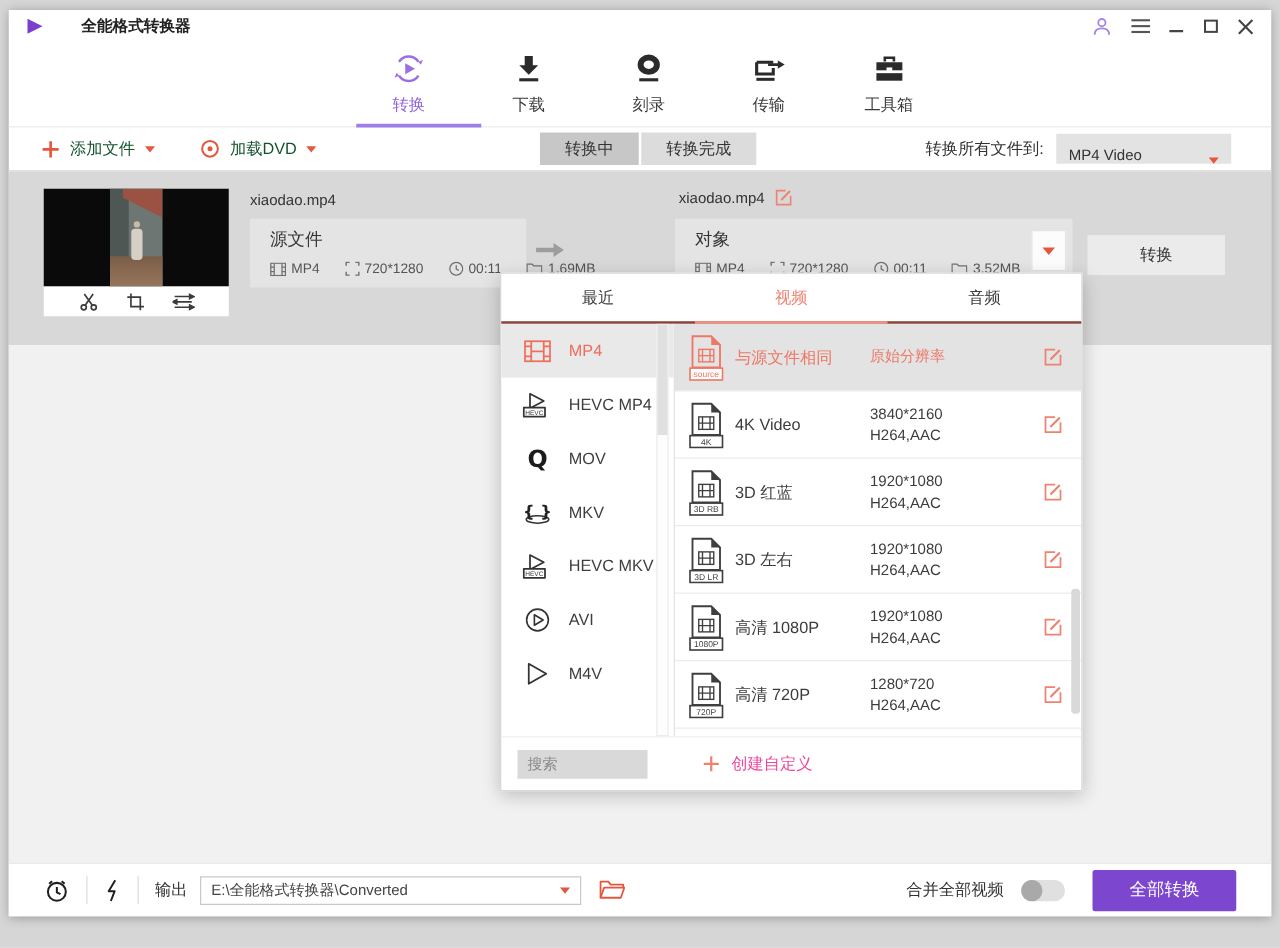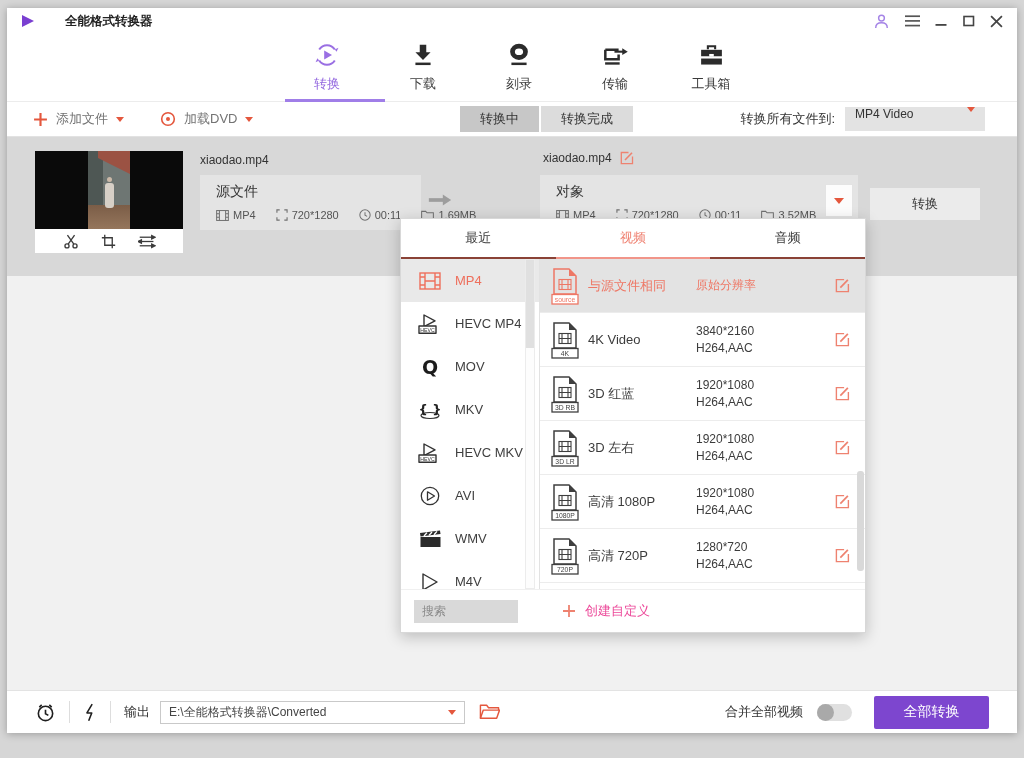--- a/index.html
+++ b/index.html
@@ -20,29 +20,29 @@
   .nav-items { display:flex; margin-left:272px; padding-top:7px; }
   .nav-item { width:96px; display:flex; flex-direction:column; align-items:center; gap:6px; cursor:pointer; }
   .nav-item .nav-ico { height:28px; display:flex; align-items:center; }
   .nav-item .nav-label { font-size:13px; color:#3a3a3a; }
   .nav-item.active .nav-label { color:#9266df; }
   .nav-underline { position:absolute; bottom:-1px; left:278px; width:100px; height:3px; background:#a07ee8; }
 
   
   .toolbar { height:35px; border-bottom:1px solid #e2e2e2; position:relative;
     display:flex; align-items:center; padding:0 26px; flex:none; }
-  .tb-btn { display:flex; align-items:center; gap:8px; cursor:pointer; color:#737373; }
+  .tb-btn { display:flex; align-items:center; gap:8px; cursor:pointer; color:#14532d; }
   .tb-btn + .tb-btn { margin-left:36px; }
   .caret { width:0; height:0; border-left:4.5px solid transparent; border-right:4.5px solid transparent;
     border-top:5.5px solid #e4573d; display:inline-block; }
-  .tb-tabs { position:absolute; left:425px; top:4px; display:flex; gap:2px;margin-left:28px; }
+  .tb-tabs { position:absolute; left:425px; top:4px; display:flex; gap:2px; }
   .tb-tab { height:26px; line-height:26px; padding:0 20px; background:#dcdcdc; color:#333; cursor:pointer; }
   .tb-tab.active { background:#c7c7c7; }
   .tb-right { position:absolute; right:32px; top:0; height:100%; display:flex; align-items:center; gap:10px; }
-  .fmt-select { width:140px; height:24px; background:#e3e3e3; display:flex; align-items:flex-start;
+  .fmt-select { width:140px; height:24px; background:#e3e3e3; display:flex; align-items:flex-end;
     padding:0 10px; font-size:12px; color:#333; cursor:pointer; }
   .fmt-select .caret { margin-left:auto; }
 
   
   .file-row { height:139px; background:#d8d8d8; position:relative; flex:none; }
   .thumb { position:absolute; left:28px; top:14px; width:148px; }
   .thumb-screen { height:78px; background:#0a0a0a; position:relative; overflow:hidden; }
   .thumb-strip { position:absolute; left:53px; top:0; width:42px; height:78px; background:#6e7673; }
   .ts-wall { position:absolute; left:0; top:0; width:15px; height:56px; background:#4e5754; }
   .ts-roof { position:absolute; right:0; top:0; width:32px; height:23px; background:#9b5243;
@@ -463,34 +463,20 @@
           <span class="fmt-ico">
             <svg width="22" height="22" viewBox="0 0 22 22" fill="none" stroke="#333" stroke-width="1.3" stroke-linejoin="round">
               <circle cx="11" cy="11" r="8.7"></circle>
                 <polygon points="8.5,6.8 15.5,11 8.5,15.2"></polygon>
             </svg>
           </span>
           <span>AVI</span>
         </div>
         <div class="fmt-item">
           <span class="fmt-ico">
-            <svg width="22" height="20" viewBox="0 0 22 20">
-              <g fill="#2b2b2b">
-                  <polygon points="1,4 21,1.5 21.5,5 1.5,7.5"></polygon>
-                  <rect x="1.5" y="8" width="20" height="10"></rect>
-                </g>
-              <g stroke="#fff" stroke-width="1.4">
-                  <path d="M5 7 L8 3.6 M10 6.4 L13 3 M15 5.8 L18 2.4"></path>
-                </g>
-            </svg>
-          </span>
-          <span>WMV</span>
-        </div>
-        <div class="fmt-item">
-          <span class="fmt-ico">
             <svg width="22" height="22" viewBox="0 0 22 22" fill="none" stroke="#333" stroke-width="1.4" stroke-linejoin="round">
               <polygon points="4,3 18,11 4,19"></polygon>
             </svg>
           </span>
           <span>M4V</span>
         </div>
         <div class="fmt-scroll">
             <div class="fmt-thumb"></div>
           </div>
       </div>

